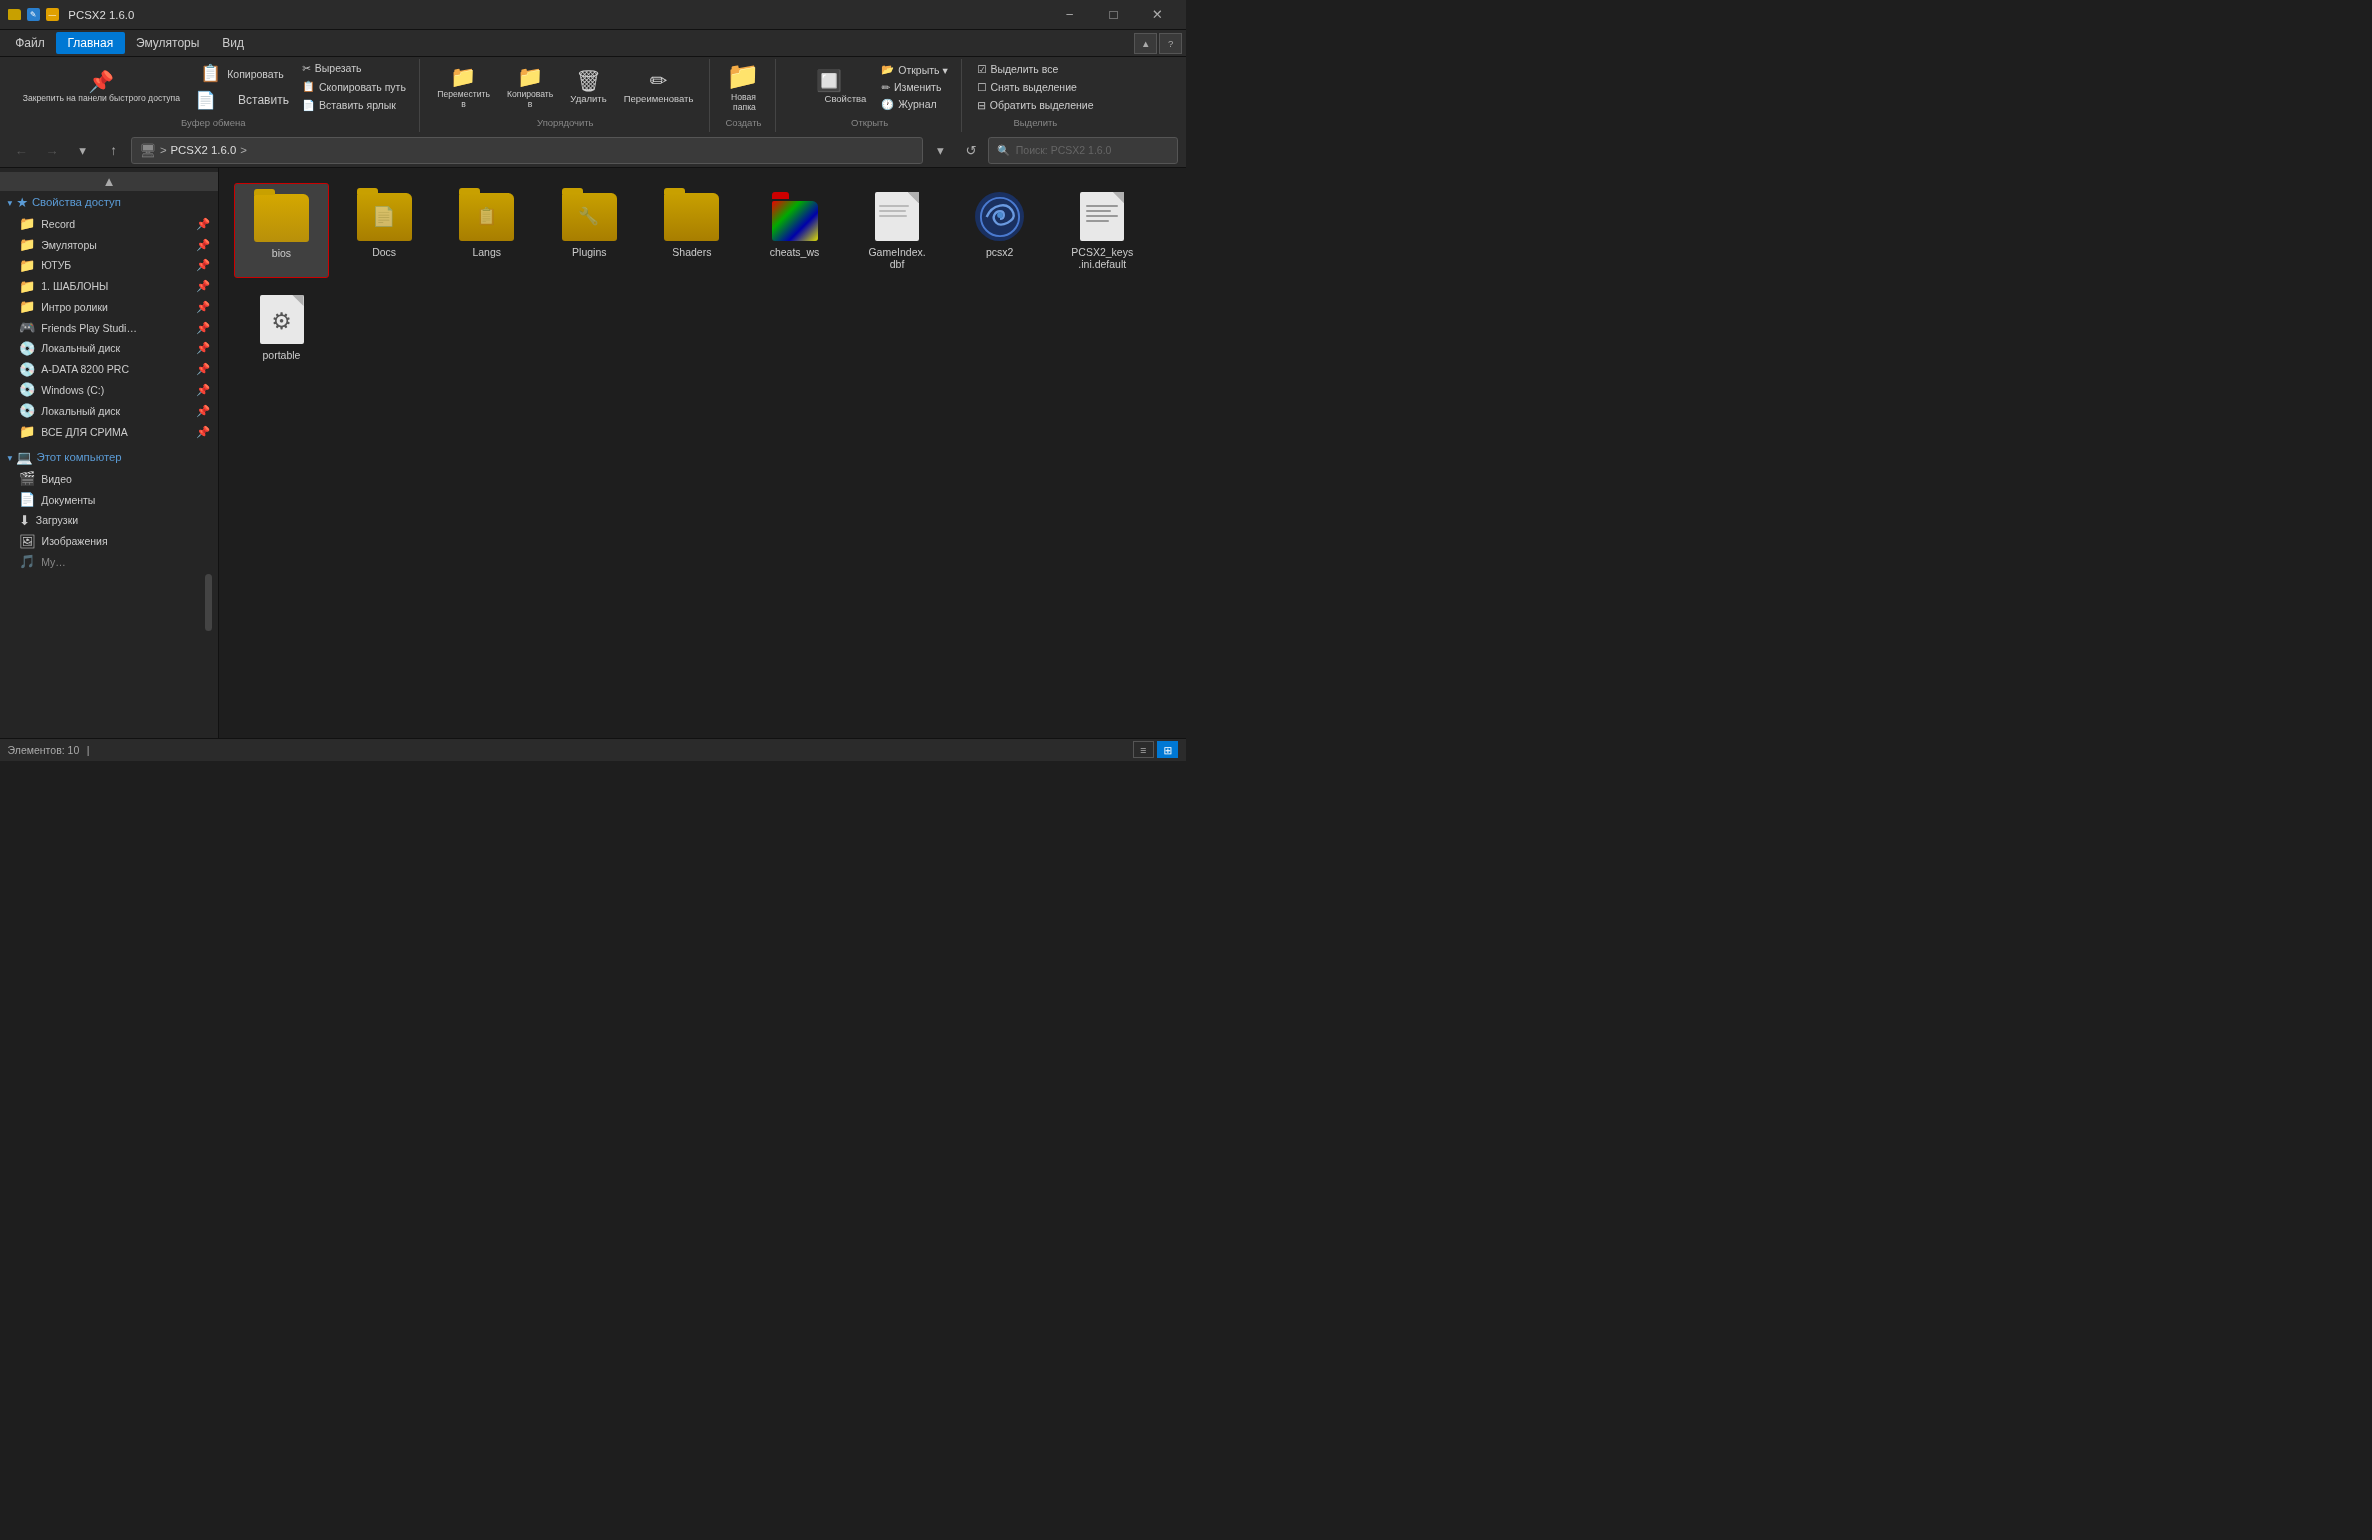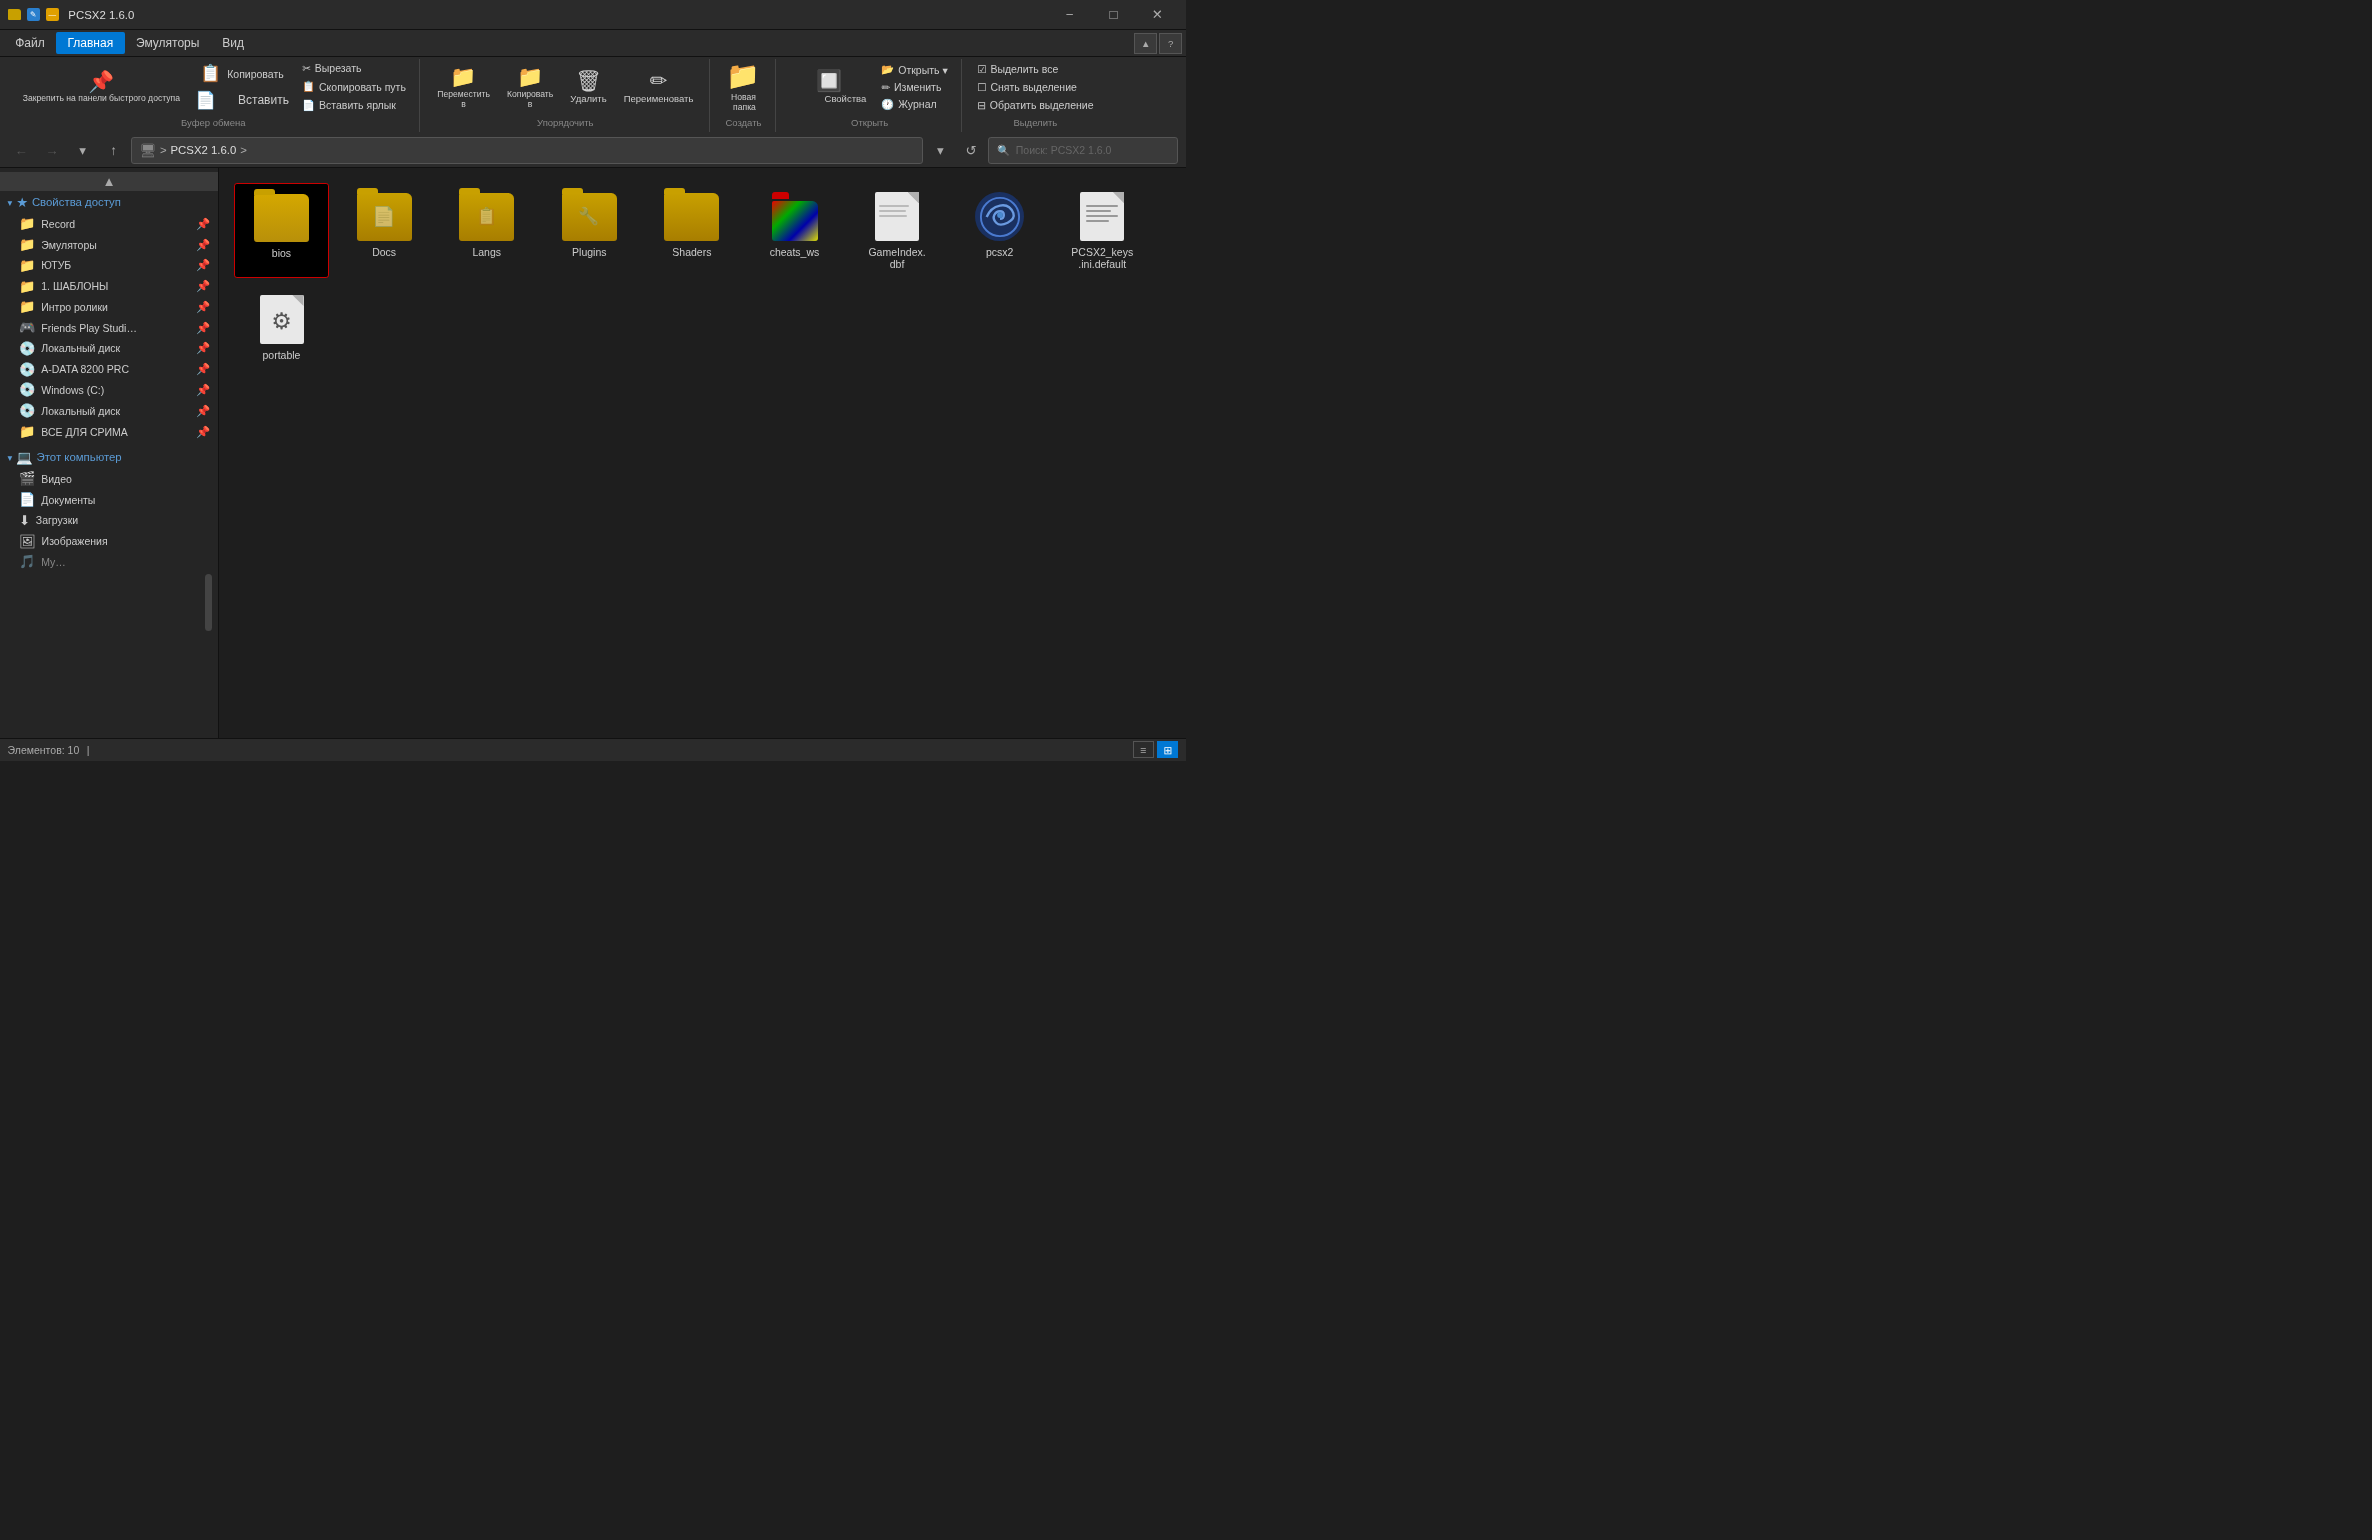--- a/index.html
+++ b/index.html
@@ -282,21 +282,21 @@
       flex-direction: column;
       align-items: center;
       width: 95px;
       padding: 7.6px 3.8px;
       border-radius: 2.9px;
       cursor: pointer;
       gap: 3.8px;
     }
     .file-item.selected {
       border: 1.9px solid #c00;
-      background: #000000;
+      background: #404040;
     }
     .file-icon-large {
       width: 57px;
       height: 52px;
       display: flex;
       align-items: center;
       justify-content: center;
       position: relative;
     }
     .file-name {

